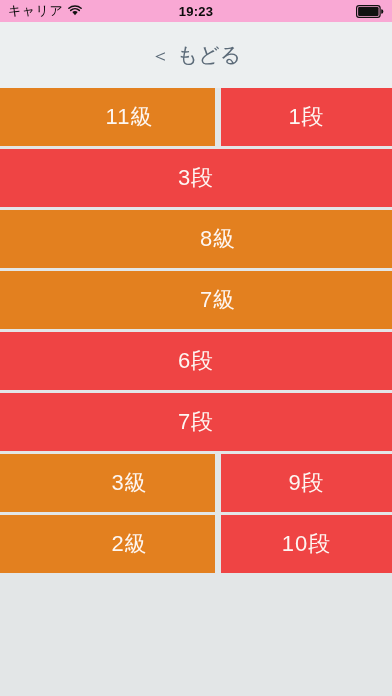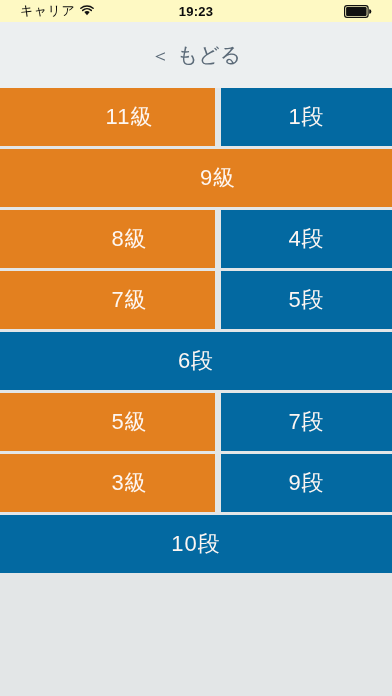--- a/index.html
+++ b/index.html
@@ -6,24 +6,24 @@
   html, body {
     width:392px; height:696px;
     font-family:"Liberation Sans", sans-serif;
     background:#ECEFF0;
     overflow:hidden;
   }
 
   
   .status-bar{
     height:22px; width:100%;
-    background:#fef9c3;
+    background:#f9a8d4;
     display:flex; align-items:center;
     position:relative;
-    padding:0 20px;
+    padding:0 8px;
     color:#0b0b0b;
   }
   .carrier{
     font-size:13px; letter-spacing:.5px;
     display:flex; align-items:center; gap:5px;
     white-space:nowrap;
   }
   .wifi-icon{ display:block; }
   .status-time{
     position:absolute; left:0; right:0; top:0;
@@ -75,21 +75,21 @@
     align-items:center;
     justify-content:center;
     color:#fdf6f2;
     font-size:22px;
     font-weight:300;
     letter-spacing:1px;
     cursor:pointer;
     user-select:none;
   }
   .rank-cell.kyu{ background:#E3801F;padding-left:44px; }
-  .rank-cell.dan{ background:#0369a1; }
+  .rank-cell.dan{ background:#ef4444; }
 </style>
 </head>
 <body>
 
 <div class="status-bar">
   <div class="carrier">
     <span>キャリア</span>
     <span class="wifi-icon">
       <svg width="14" height="11" viewBox="0 0 14 11">
         <path d="M7 10.2 L4.3 7.1 a4.2 4.2 0 0 1 5.4 0 Z" fill="#111"></path>
@@ -116,37 +116,35 @@
     <span>もどる</span>
   </div>
 </div>
 
 <div class="rank-grid">
     <div class="rank-row">
       <div class="rank-cell kyu">11級</div>
       <div class="rank-cell dan">1段</div>
     </div>
     <div class="rank-row">
-      <div class="rank-cell kyu">9級</div>
+      <div class="rank-cell dan">3段</div>
     </div>
     <div class="rank-row">
       <div class="rank-cell kyu">8級</div>
-      <div class="rank-cell dan">4段</div>
     </div>
     <div class="rank-row">
       <div class="rank-cell kyu">7級</div>
-      <div class="rank-cell dan">5段</div>
     </div>
     <div class="rank-row">
       <div class="rank-cell dan">6段</div>
     </div>
     <div class="rank-row">
-      <div class="rank-cell kyu">5級</div>
       <div class="rank-cell dan">7段</div>
     </div>
     <div class="rank-row">
       <div class="rank-cell kyu">3級</div>
       <div class="rank-cell dan">9段</div>
     </div>
     <div class="rank-row">
+      <div class="rank-cell kyu">2級</div>
       <div class="rank-cell dan">10段</div>
     </div>
   </div>
 
 </body></html>

